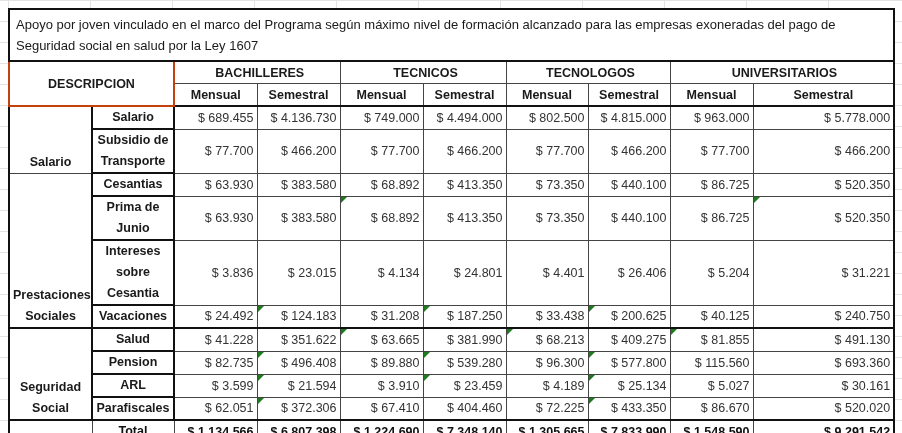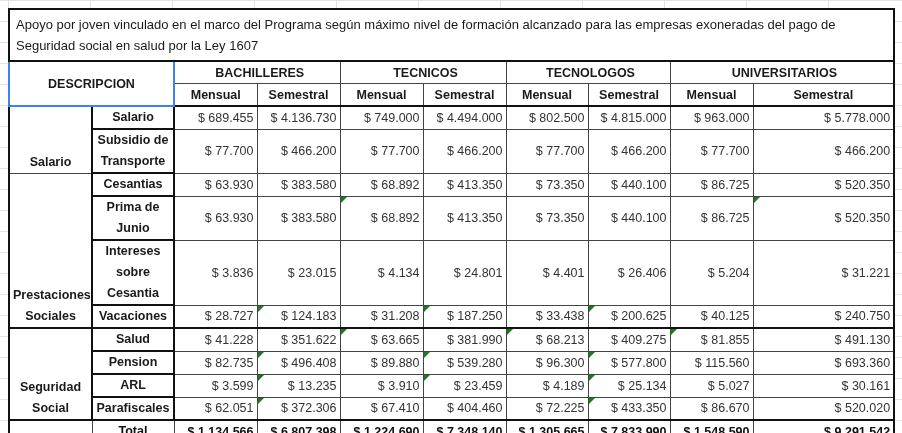--- a/index.html
+++ b/index.html
@@ -27,21 +27,21 @@
   td, th {
     border: 1px solid #444; padding: 0 3px; overflow: hidden; white-space: nowrap;
   }
   .title-cell {
     border: 2px solid #111; text-align: left; white-space: normal;
     font-weight: normal; font-size: 13px; line-height: 21px; padding: 3px 6px;
     height: 44px;
   }
   .hdr { font-weight: bold; text-align: center; height: 21px; }
   .hdr-group { border-top: 1px solid #f97316; padding-left: 8px; }
-  .desc-hdr { border: 2px solid #3b82f6; font-weight: bold; text-align: center; }
+  .desc-hdr { border: 2px solid #c2410c; font-weight: bold; text-align: center; }
   .cat { font-weight: bold; text-align: center; vertical-align: bottom; white-space: normal; line-height: 21px; border-left: 2px solid #111; }
   .sub { font-weight: bold; text-align: center; white-space: normal; line-height: 21px; border: 2px solid #111; }
   .num { text-align: right; color: #333; position: relative; }
   .total-row td { border-top: 2px solid #111; border-bottom: 2px solid #111; font-weight: bold; color: #111; }
   .total-row .num { color: #111; }
   .right-edge { border-right: 2px solid #111; }
   .tri::before {
     content: ""; position: absolute; left: 0; top: 0;
     border-top: 6px solid #1f7a1f; border-right: 6px solid transparent;
   }
@@ -140,21 +140,21 @@
       <td class="num">$ 23.015</td>
       <td class="num">$ 4.134</td>
       <td class="num">$ 24.801</td>
       <td class="num">$ 4.401</td>
       <td class="num">$ 26.406</td>
       <td class="num">$ 5.204</td>
       <td class="num right-edge">$ 31.221</td>
     </tr>
     <tr style="height:21px;">
       <td class="sub">Vacaciones</td>
-      <td class="num">$ 28.727</td>
+      <td class="num">$ 24.492</td>
       <td class="num tri">$ 124.183</td>
       <td class="num">$ 31.208</td>
       <td class="num tri">$ 187.250</td>
       <td class="num">$ 33.438</td>
       <td class="num tri">$ 200.625</td>
       <td class="num">$ 40.125</td>
       <td class="num right-edge">$ 240.750</td>
     </tr>
 
     <tr style="height:21px; border-top:2px solid #111;">
@@ -176,21 +176,21 @@
       <td class="num">$ 89.880</td>
       <td class="num tri">$ 539.280</td>
       <td class="num">$ 96.300</td>
       <td class="num tri">$ 577.800</td>
       <td class="num">$ 115.560</td>
       <td class="num right-edge">$ 693.360</td>
     </tr>
     <tr style="height:21px;">
       <td class="sub">ARL</td>
       <td class="num">$ 3.599</td>
-      <td class="num tri">$ 13.235</td>
+      <td class="num tri">$ 21.594</td>
       <td class="num">$ 3.910</td>
       <td class="num tri">$ 23.459</td>
       <td class="num">$ 4.189</td>
       <td class="num tri">$ 25.134</td>
       <td class="num">$ 5.027</td>
       <td class="num right-edge">$ 30.161</td>
     </tr>
     <tr style="height:21px;">
       <td class="sub">Parafiscales</td>
       <td class="num">$ 62.051</td>

